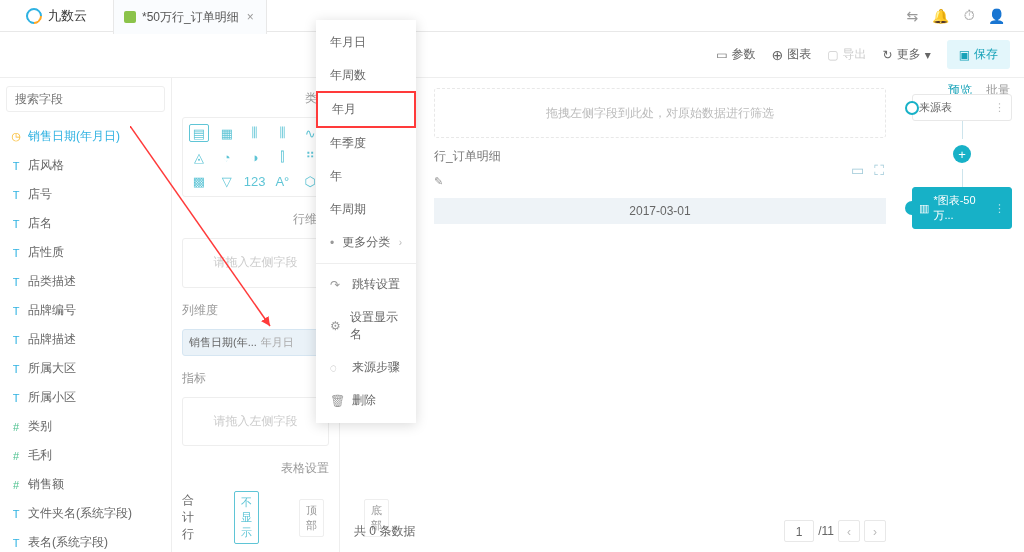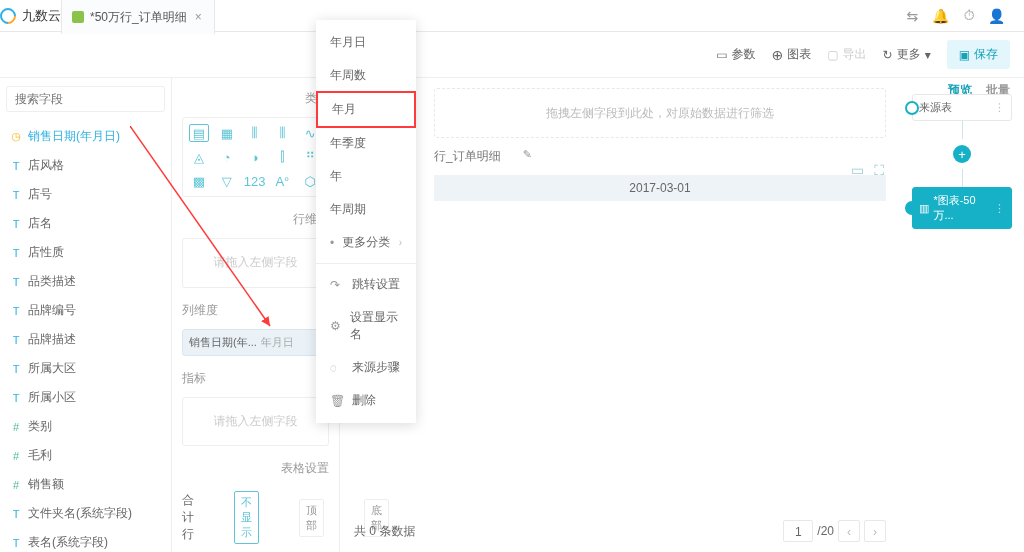--- a/index.html
+++ b/index.html
@@ -1,38 +1,38 @@
 <!DOCTYPE html>
 <html><head>
 <meta charset="utf-8">
 <style>
 * { box-sizing: border-box; margin: 0; padding: 0; }
 body { font-family: "Microsoft YaHei", Arial, sans-serif; font-size: 12px; color: #666; background: #fff; width: 1024px; height: 552px; overflow: hidden; position: relative; }
 
 
 .topbar { height: 32px; display: flex; align-items: stretch; border-bottom: 1px solid #e8e8e8; }
-.logo { display: flex; align-items: center; padding: 0 0; gap: 6px; }
+.logo { display: flex; align-items: center; padding: 0 26px; gap: 6px; }
 .logo-mark { width: 16px; height: 16px; border-radius: 50%; border: 2px solid #2fb2e2; border-right-color: #ffa726; transform: rotate(45deg); }
 .logo-text { color: #333; font-size: 13px; font-weight: 500; }
 .tab { display: flex; align-items: center; padding: 17px 10px; gap: 6px; border-left: 1px solid #e8e8e8; border-right: 1px solid #e8e8e8; background: #fafcfe; }
 .tab-icon { width: 12px; height: 12px; background: #8bc34a; border-radius: 2px; }
 .tab-title { color: #555; font-size: 12px; }
 .tab-close { color: #999; cursor: pointer; padding: 0 2px; }
 .top-right { margin-left: auto; display: flex; align-items: center; gap: 14px; padding-right: 18px; color: #999; }
 .top-right span { font-size: 14px; cursor: pointer; }
 
 
 .toolbar { height: 46px; display: flex; align-items: center; justify-content: flex-end; gap: 16px; padding: 0 14px; border-bottom: 1px solid #eee; }
 .tb-item { display: flex; align-items: center; gap: 4px; color: #666; cursor: pointer; font-size: 12px; }
 .tb-item.disabled { color: #ccc; }
 .plus { font-size: 14px; }
 .save-btn { background: #e3f6fb; color: #17a2b8; padding: 6px 12px; border-radius: 3px; display: flex; align-items: center; gap: 4px; }
 
 
-.preview-head { position: absolute; right: 14px; top: 82px; display: flex; gap: 14px; font-size: 12px; font-weight: bold; }
+.preview-head { position: absolute; right: 14px; top: 82px; display: flex; gap: 14px; font-size: 12px; }
 .preview-head .active { color: #17a2b8; }
 .preview-head .inactive { color: #999; }
 
 
 .main { display: flex; height: calc(100% - 78px); }
 .leftcol { width: 172px; border-right: 1px solid #eee; padding: 8px 6px; overflow: hidden; }
 .search { width: 100%; padding: 5px 8px; border: 1px solid #eee; border-radius: 3px; font-size: 12px; color: #bbb; margin-bottom: 10px; }
 .field { display: flex; align-items: center; gap: 6px; padding: 6px 4px; cursor: pointer; }
 .field .ficon { font-size: 11px; width: 12px; text-align: center; }
 .ft-date { color: #f9b827; }
@@ -61,21 +61,21 @@
 .ctx { position: absolute; left: 316px; top: 20px; width: 100px; background: #fff; box-shadow: 0 2px 12px rgba(0,0,0,0.15); z-index: 20; padding: 6px 0; }
 .ctx-item { padding: 8px 14px; color: #666; cursor: pointer; display: flex; align-items: center; gap: 8px; }
 .ctx-item.hl { border: 2px solid #ff3a3a; margin: -1px 0; }
 .ctx-sep { border-top: 1px solid #eee; margin: 4px 0; }
 .ctx-item .arrow { margin-left: auto; color: #bbb; font-size: 10px; }
 .ctx-item .ico { font-size: 12px; color: #999; width: 14px; }
 
 
 .center { flex: 1; padding: 10px 14px; display: flex; flex-direction: column; gap: 10px; position: relative; }
 .filter-hint { height: 50px; display: flex; align-items: center; justify-content: center; color: #bbb; border: 1px dashed #e8e8e8; border-radius: 3px; font-size: 12px; margin-left: 80px; }
-.center-title { display: flex; align-items: flex-start; gap: 22px; color: #777; padding-left: 80px; }
+.center-title { display: flex; align-items: flex-start; gap: 10px; color: #777; padding-left: 80px; flex-direction: column; }
 .pencil { color: #999; font-size: 11px; }
 .center-icons { position: absolute; right: 16px; top: 84px; display: flex; gap: 10px; color: #9fc9d8; font-size: 14px; }
 .date-header { background: #eef3f7; text-align: center; padding: 6px; color: #666; margin-left: 80px; }
 .footer { margin-top: auto; display: flex; align-items: center; justify-content: space-between; padding-top: 8px; }
 .pager { display: flex; align-items: center; gap: 4px; }
 .pg-box { border: 1px solid #e8e8e8; width: 30px; height: 22px; text-align: center; line-height: 22px; border-radius: 2px; }
 .pg-btn { border: 1px solid #e8e8e8; width: 22px; height: 22px; text-align: center; line-height: 22px; border-radius: 2px; color: #bbb; cursor: pointer; }
 
 
 .flow { width: 124px; padding: 16px 10px; display: flex; flex-direction: column; align-items: center; }
@@ -267,21 +267,21 @@
     <div class="date-header">2017-03-01</div>
 
     <div class="footer">
       <div>
         <span>共</span>
         <span>0</span>
         <span>条数据</span>
       </div>
       <div class="pager">
         <div class="pg-box">1</div>
-        <span>/20</span>
+        <span>/11</span>
         <div class="pg-btn">‹</div>
         <div class="pg-btn">›</div>
       </div>
     </div>
   </div>
 
   <div class="flow">
     <div class="node">
       <span class="node-badge"></span>
       <span>来源表</span>

